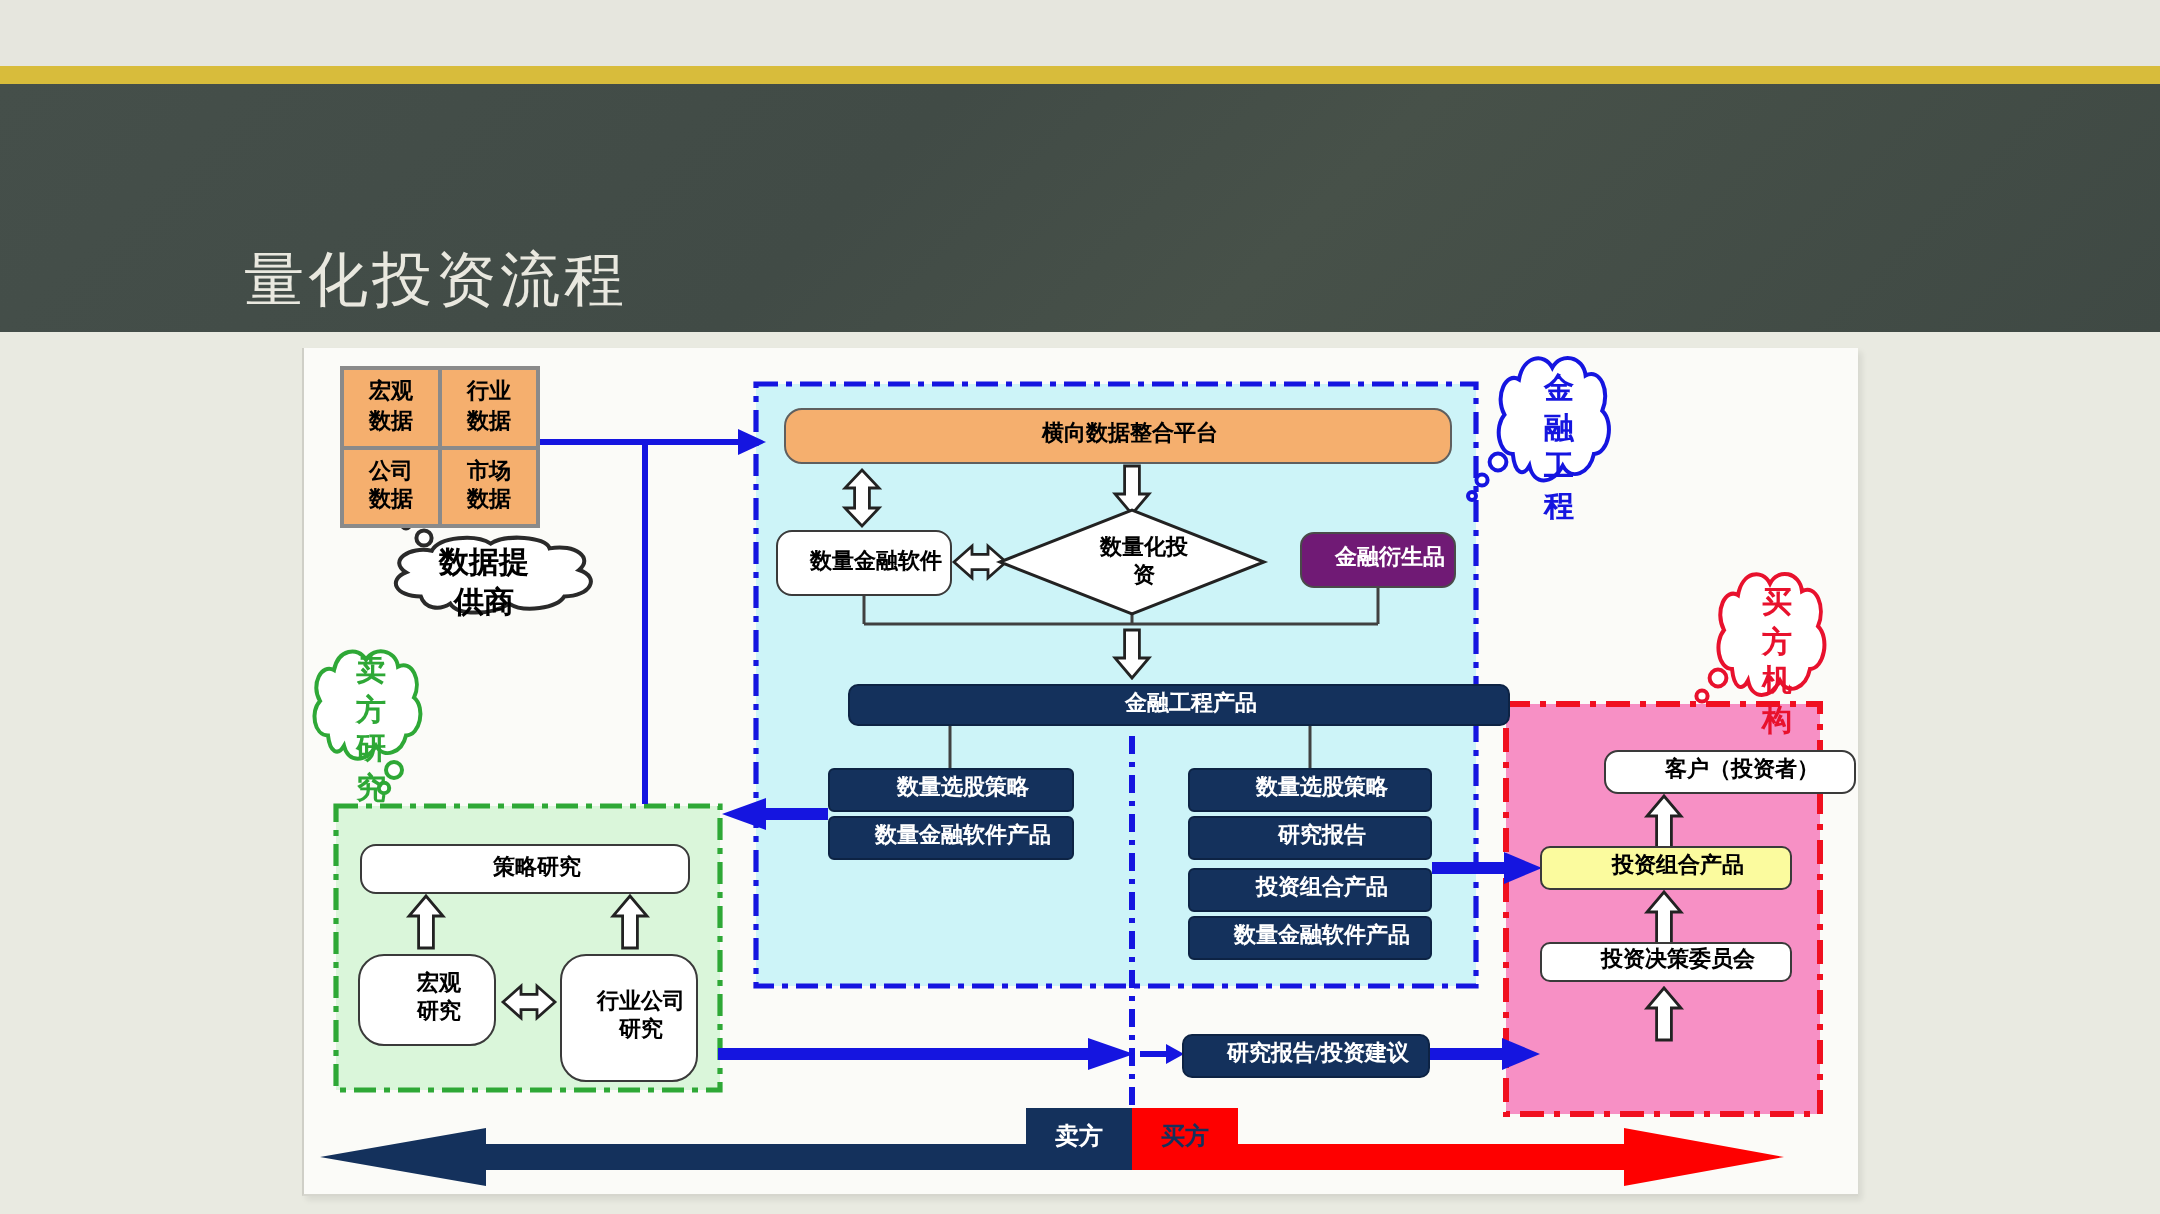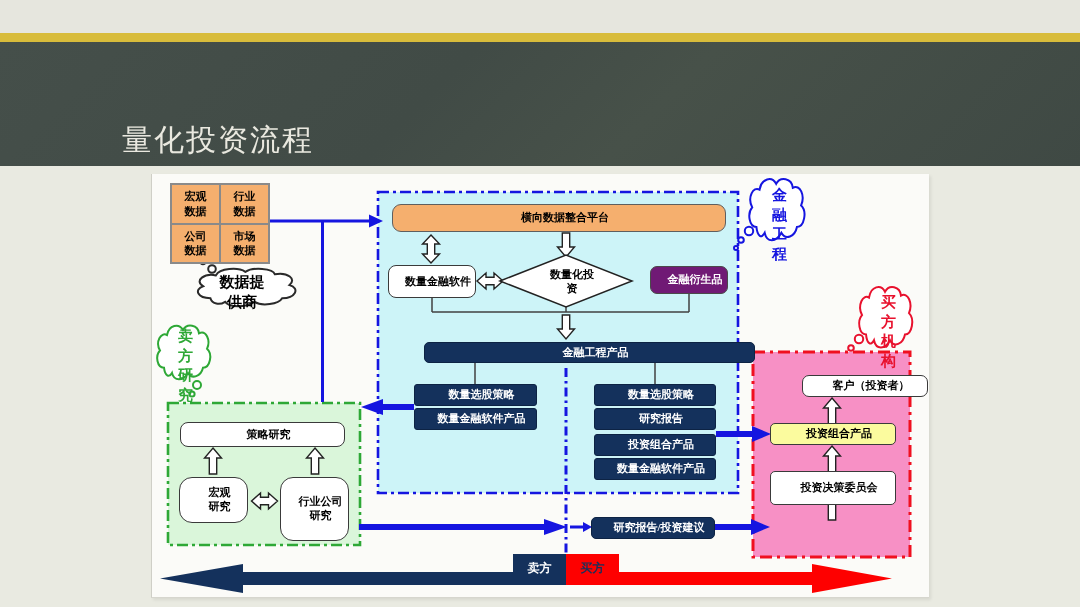--- a/index.html
+++ b/index.html
@@ -184,20 +184,20 @@
   <div class="box navy" style="left:594px;top:458px;width:122px;height:22px;border-radius:3px;">数量金融软件产品</div>
 
   <div class="box white-r" style="left:180px;top:422px;width:165px;height:25px;">策略研究</div>
   <div class="box white-r big-r" style="left:179px;top:477px;width:69px;height:46px;">宏观
 研究</div>
   <div class="box white-r big-r" style="left:280px;top:477px;width:69px;height:64px;">行业公司
 研究</div>
 
   <div class="box white-r" style="left:770px;top:375px;width:126px;height:22px;border-radius:7px;margin-left:32px;">客户（投资者）</div>
   <div class="box yellow" style="left:770px;top:423px;width:126px;height:22px;">投资组合产品</div>
-  <div class="box white-r" style="left:770px;top:471px;width:126px;height:34px;border-radius:5px;">投资决策委员会</div>
+  <div class="box white-r" style="left:770px;top:471px;width:126px;height:20px;border-radius:5px;">投资决策委员会</div>
 
   <div class="box navy" style="left:591px;top:517px;width:124px;height:22px;border-radius:5px;">研究报告/投资建议</div>
 
   <div class="side-label" style="left:513px;top:554px;width:53px;height:29px;background:#14315C;color:#fff;">卖方</div>
   <div class="side-label" style="left:566px;top:554px;width:53px;height:29px;background:#FE0000;color:#14315C;">买方</div>
 
 </div>
 
 </body></html>

